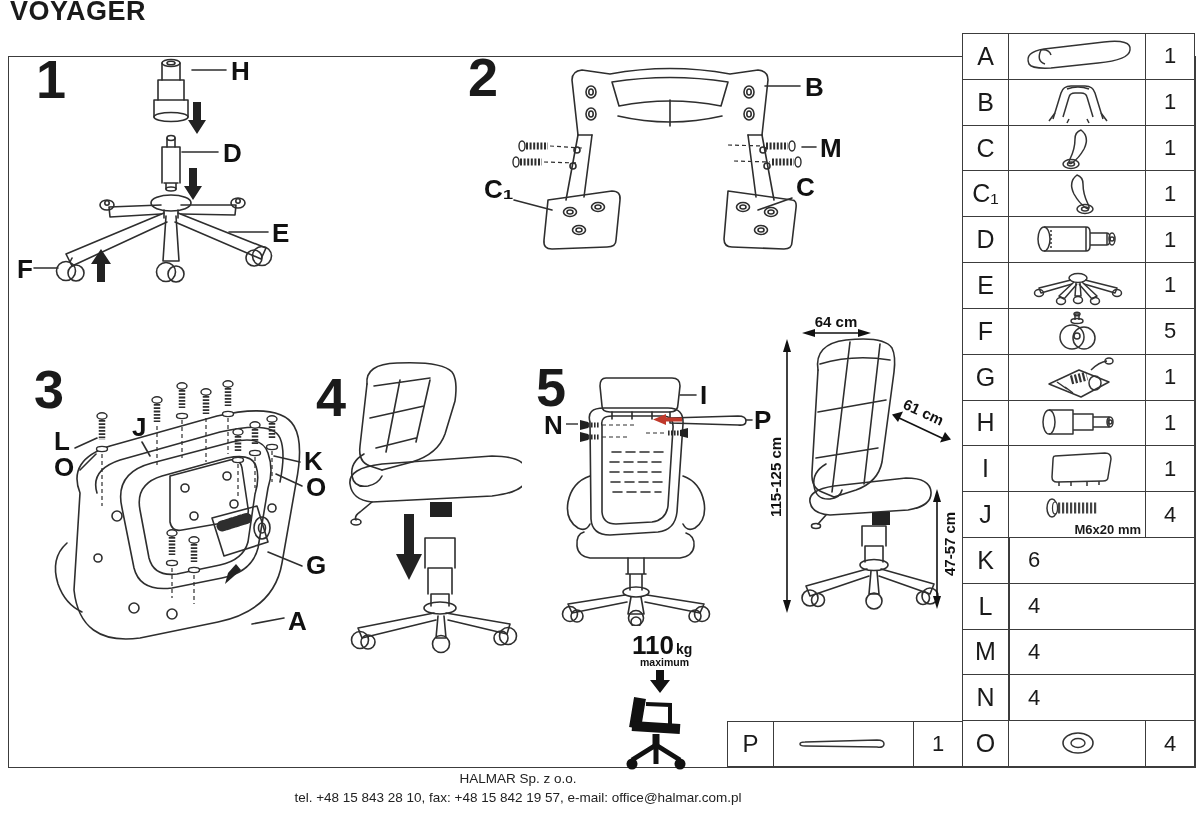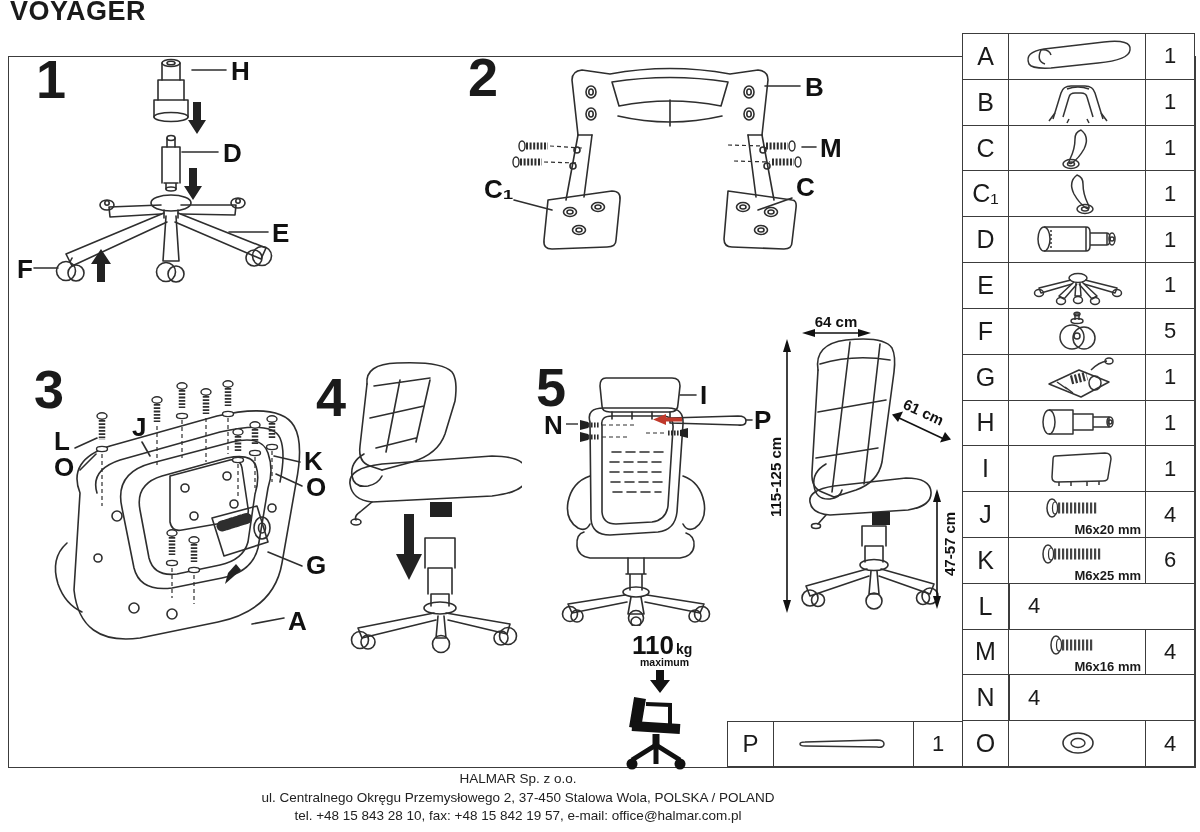--- a/index.html
+++ b/index.html
@@ -568,46 +568,30 @@
         <ellipse cx="44" cy="15" rx="2.5" ry="6" fill="#fff" stroke="#333" stroke-width="1.2"></ellipse>
         <line x1="47" y1="15" x2="87" y2="15" stroke="#444" stroke-width="11" stroke-dasharray="2.2,1.8"></line>
       </svg>
       <div class="size-label">M6x20 mm</div>
     </div>
     <div class="cell cell-qty">4</div>
   </div>
 
   <div class="prow">
     <div class="cell cell-letter">K</div>
-    <div class="cell cell-icon">
-      <svg width="133" height="43" viewBox="0 0 133 43">
-        <ellipse cx="37" cy="15" rx="5" ry="9" fill="#fff" stroke="#333" stroke-width="1.5"></ellipse>
-        <ellipse cx="40" cy="15" rx="2.5" ry="6" fill="#fff" stroke="#333" stroke-width="1.2"></ellipse>
-        <line x1="43" y1="15" x2="91" y2="15" stroke="#444" stroke-width="11" stroke-dasharray="2.2,1.8"></line>
-      </svg>
-      <div class="size-label">M6x25 mm</div>
-    </div>
     <div class="cell cell-qty">6</div>
   </div>
 
   <div class="prow">
     <div class="cell cell-letter">L</div>
     <div class="cell cell-qty">4</div>
   </div>
 
   <div class="prow">
     <div class="cell cell-letter">M</div>
-    <div class="cell cell-icon">
-      <svg width="133" height="43" viewBox="0 0 133 43">
-        <ellipse cx="45" cy="15" rx="5" ry="9" fill="#fff" stroke="#333" stroke-width="1.5"></ellipse>
-        <ellipse cx="48" cy="15" rx="2.5" ry="6" fill="#fff" stroke="#333" stroke-width="1.2"></ellipse>
-        <line x1="51" y1="15" x2="83" y2="15" stroke="#444" stroke-width="11" stroke-dasharray="2.2,1.8"></line>
-      </svg>
-      <div class="size-label">M6x16 mm</div>
-    </div>
     <div class="cell cell-qty">4</div>
   </div>
 
   <div class="prow">
     <div class="cell cell-letter">N</div>
     <div class="cell cell-qty">4</div>
   </div>
 
   <div class="prow">
     <div class="cell cell-letter">O</div>
@@ -627,15 +611,14 @@
   <div class="cell cell-icon">
     <svg width="138" height="42" viewBox="0 0 138 42">
       <path d="M30,19 L102,17 Q109,17 109,21 Q109,25 102,24 L30,23 Q25,23 25,21 Q25,19 30,19 Z" fill="#fff" stroke="#333" stroke-width="1.5"></path>
     </svg>
   </div>
   <div class="cell cell-qty">1</div>
 </div>
 
 <div class="abs footer">
   <div>HALMAR Sp. z o.o.</div>
-  <div>ul. Centralnego Okręgu Przemysłowego 2, 37-450 Stalowa Wola, POLSKA / POLAND</div>
   <div>tel. +48 15 843 28 10, fax: +48 15 842 19 57, e-mail: office@halmar.com.pl</div>
 </div>
 
 </body></html>

